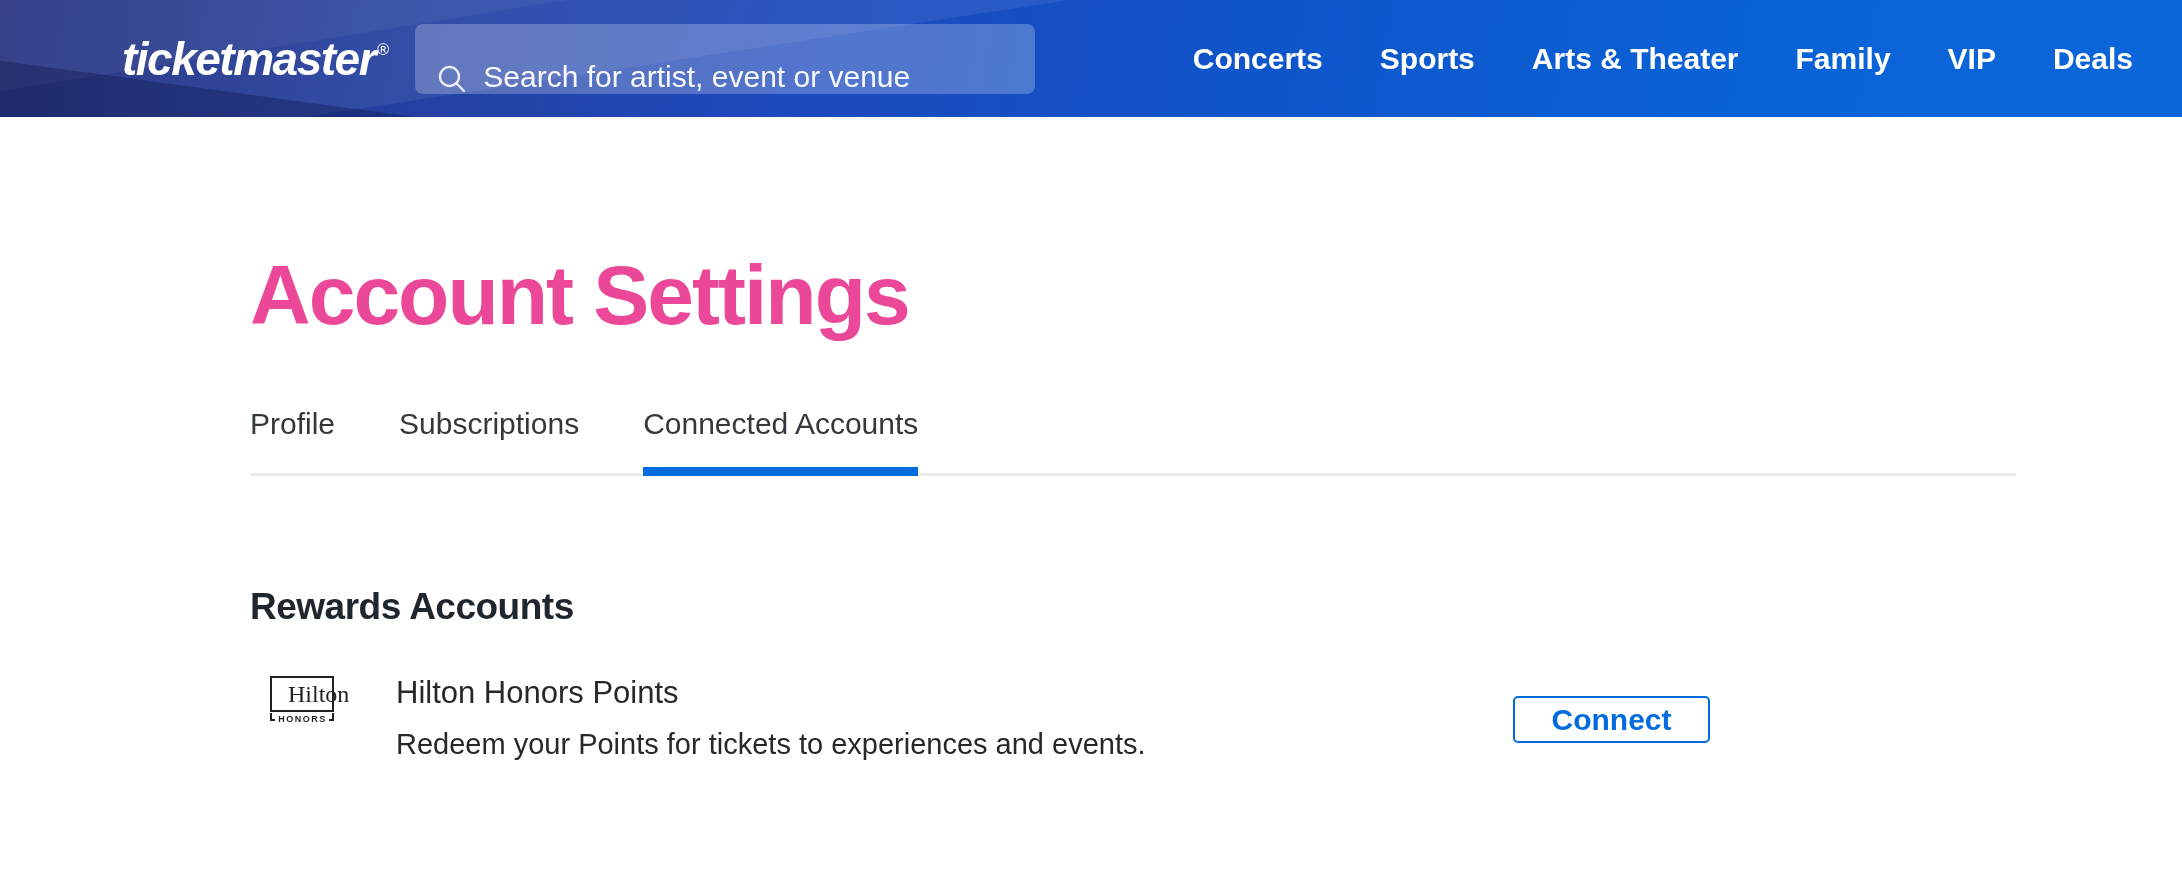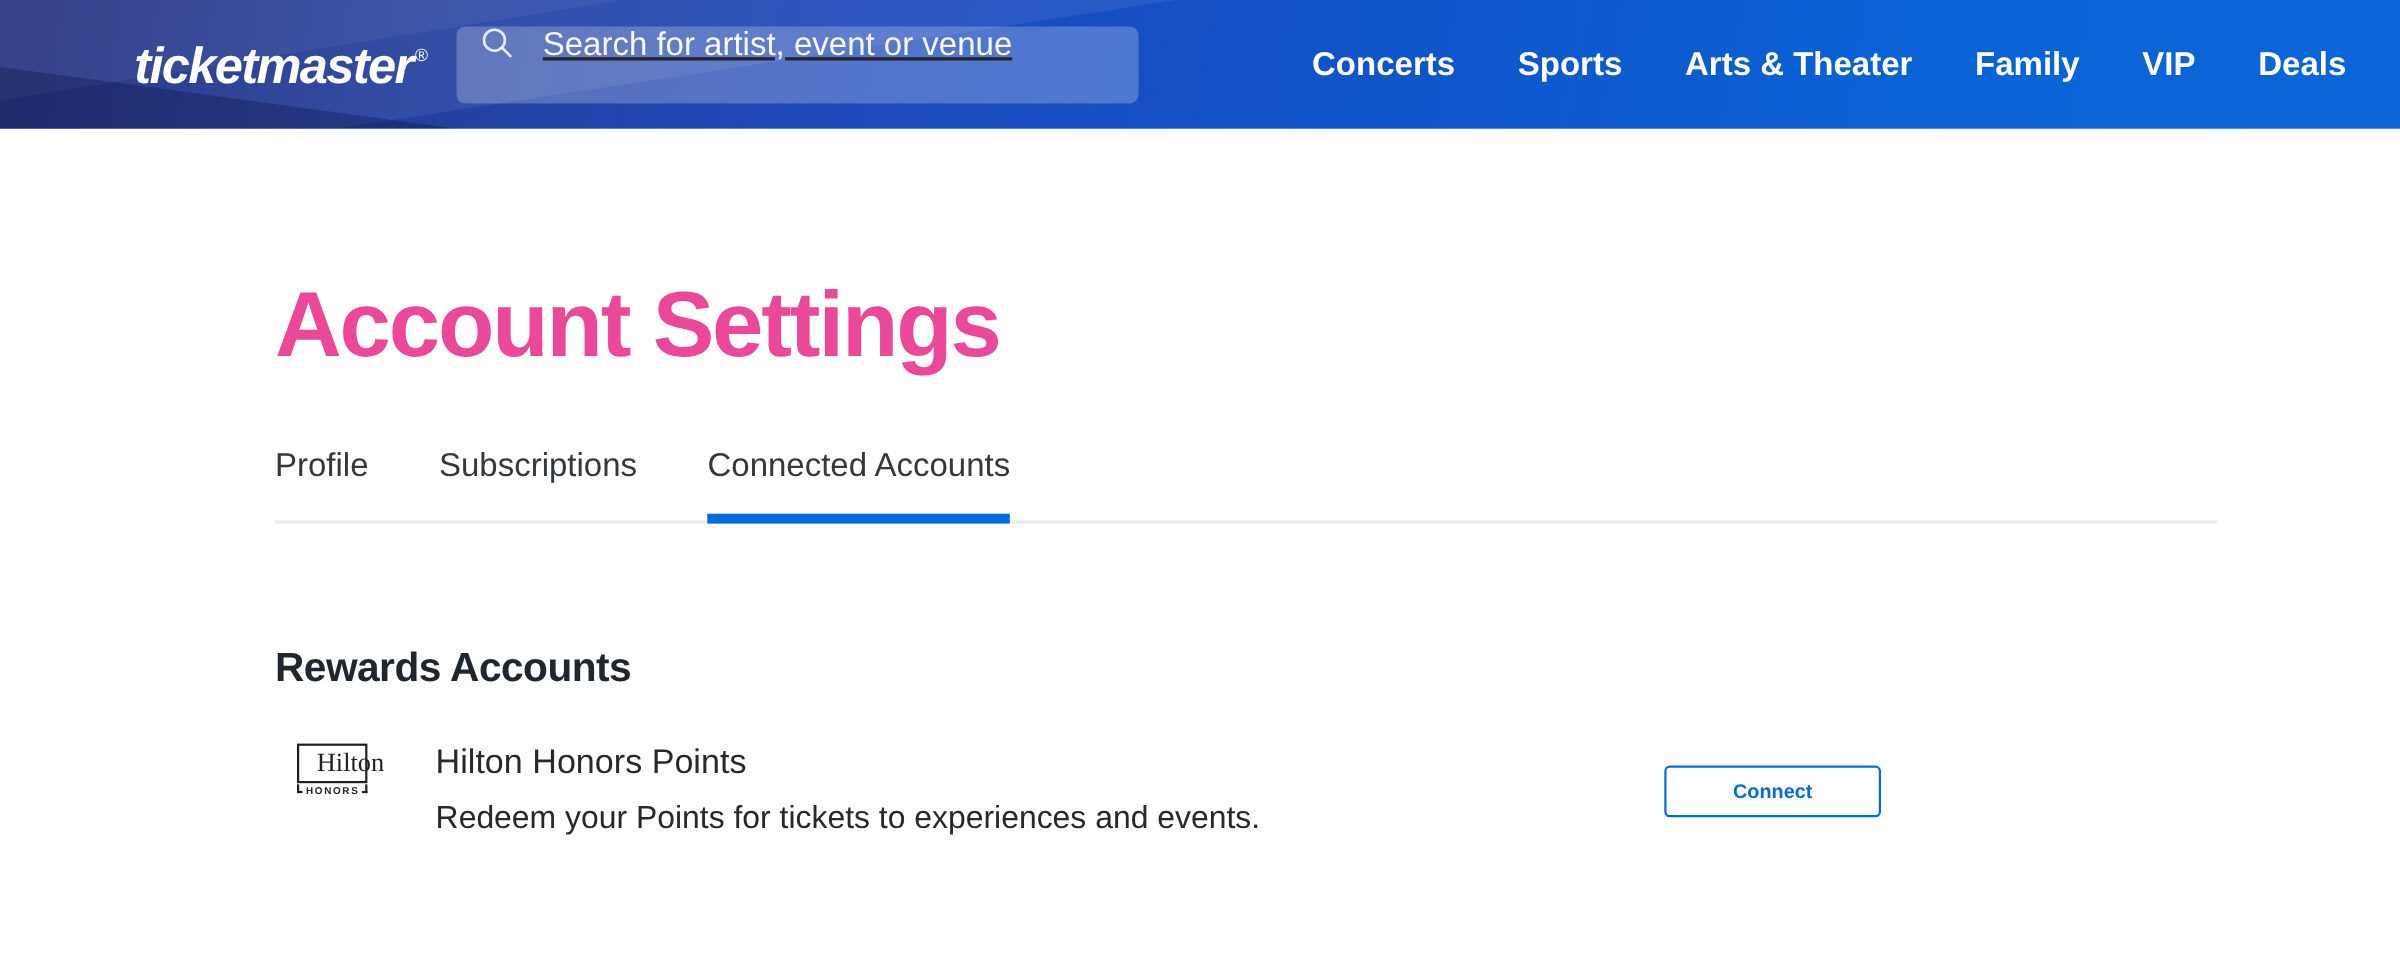--- a/index.html
+++ b/index.html
@@ -48,24 +48,23 @@
     cursor: pointer;
   }
   .logo sup { font-size: 16px; font-weight: 400; margin-left: 2px; vertical-align: 20px; }
 
   .search {
     position: relative;
     margin-left: 28px;
     width: 620px; height: 70px;
     background: rgba(255,255,255,0.24);
     border-radius: 8px;
-    display: flex; align-items: flex-start;
-    padding: 0 22px; gap: 26px;
+    display: flex; align-items: flex-end;
+    padding: 0 22px; gap: 16px;
     cursor: text;
-    text-decoration: underline;
   }
   .search svg { flex: 0 0 auto; }
   .search input {
     flex: 1;
     background: transparent; border: none; outline: none;
     font-family: "Liberation Sans", sans-serif;
     font-size: 30px; color: #ffffff;
   }
   .search input::placeholder { color: rgba(255,255,255,0.96); opacity: 1; }
 
@@ -174,21 +173,21 @@
   .connect-btn {
     margin-left: auto;
     align-self: center;
     margin-top: 6px;
     width: 197px; height: 47px;
     background: #ffffff;
     border: 2px solid #026cdf;
     border-radius: 5px;
     color: #026cdf;
     font-family: "Liberation Sans", sans-serif;
-    font-size: 18px;
+    font-size: 30px;
     font-weight: 700;
     cursor: pointer;
   }
 </style>
 </head>
 <body>
 
 <header class="topbar">
   <div class="facet facet-light"></div>
   <div class="facet facet-light2"></div>

